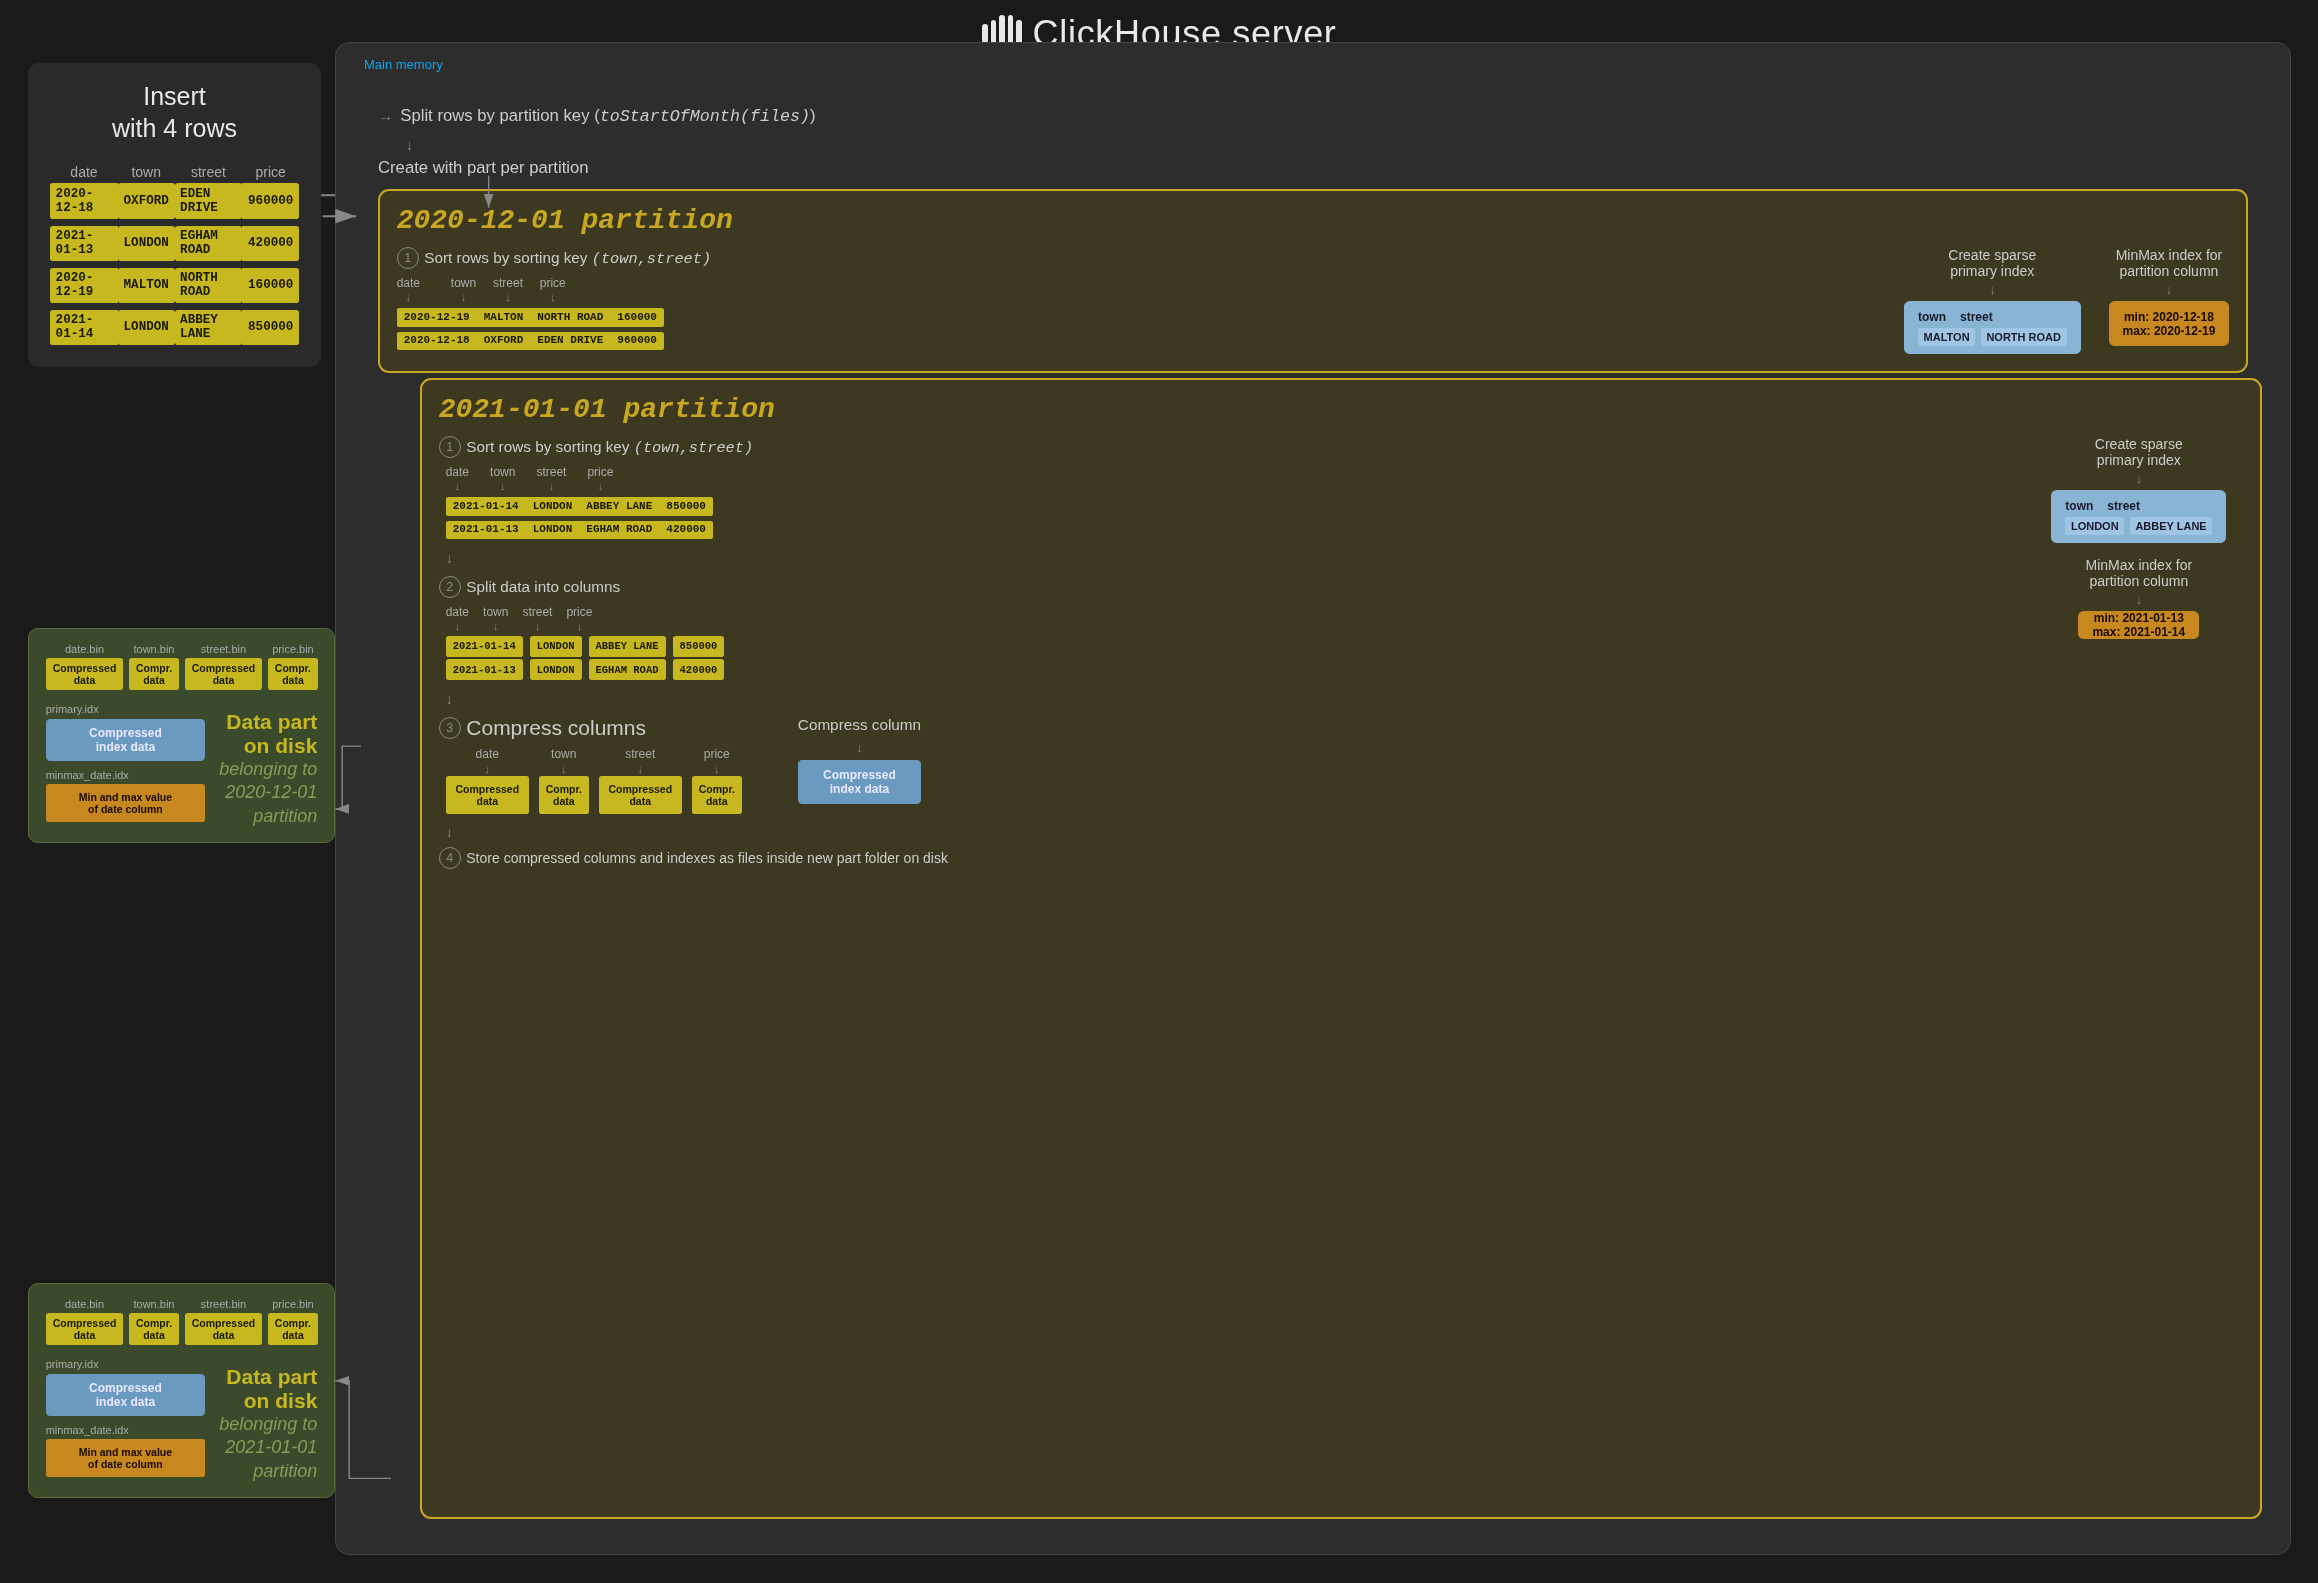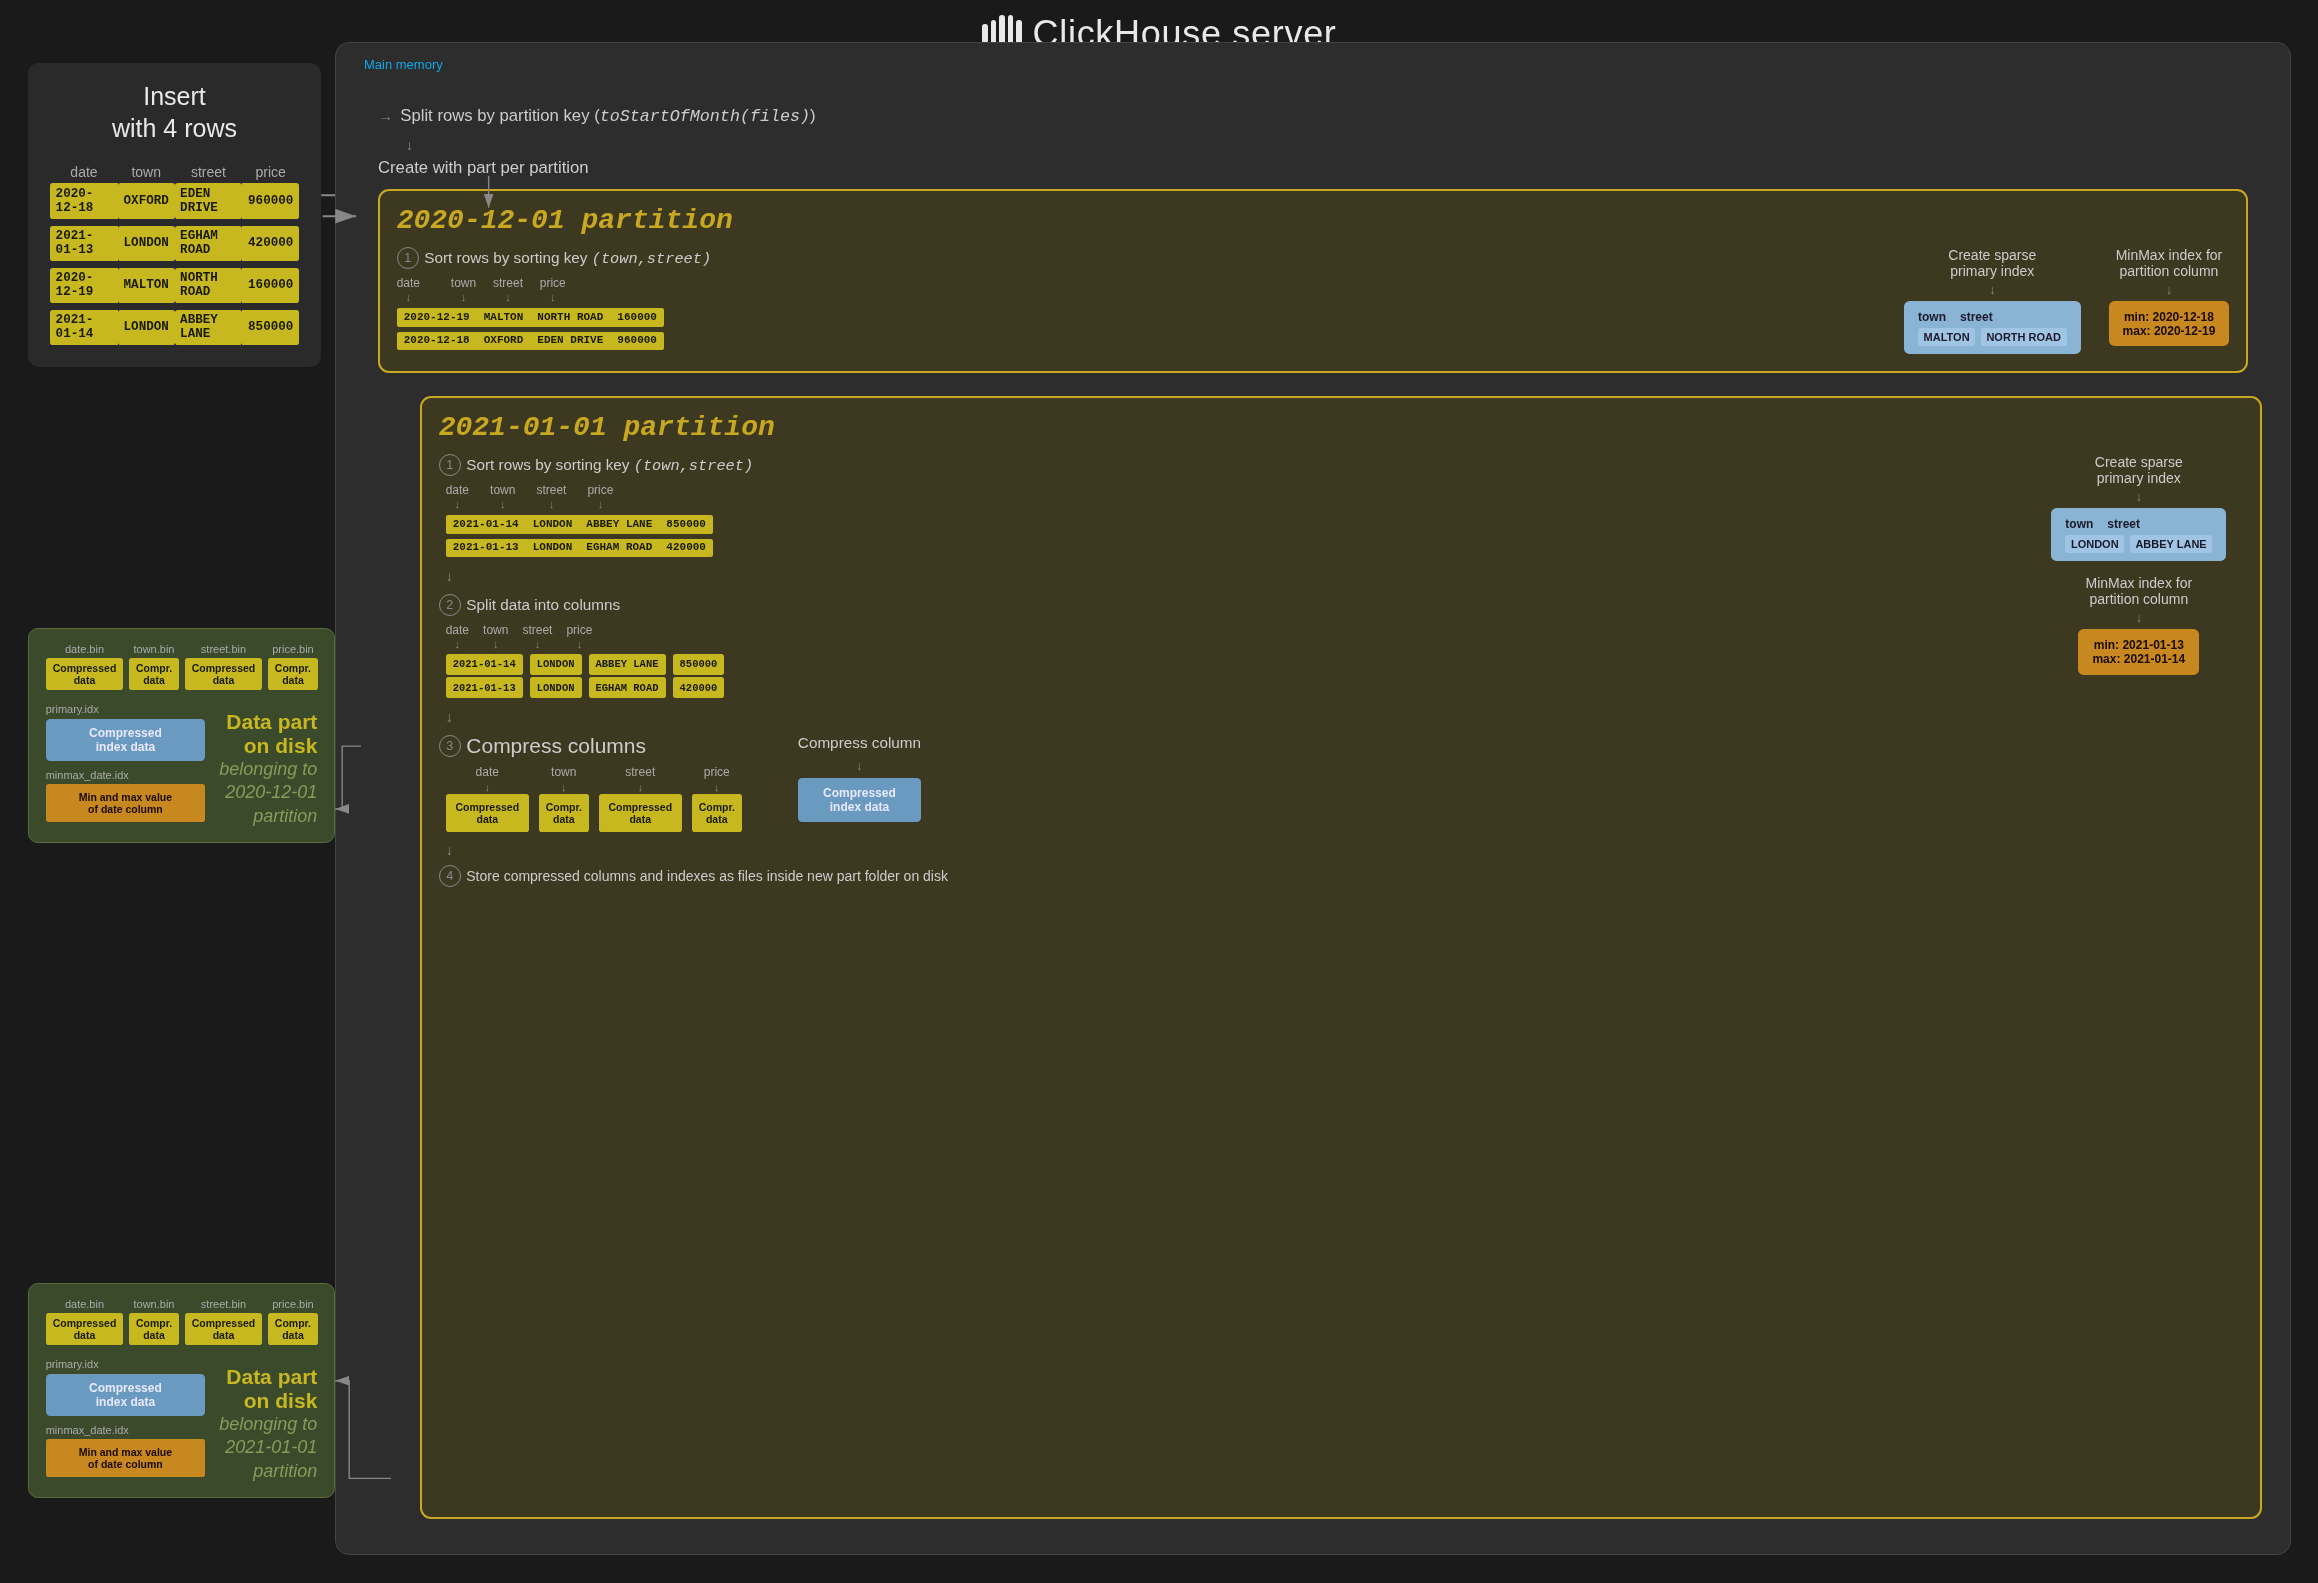--- a/index.html
+++ b/index.html
@@ -403,21 +403,21 @@
         <span style="color:#ccc; font-size:14px; text-align:center;">MinMax index for<br>partition column</span>
         <span style="color:#888; font-size:12.6px;">↓</span>
         <div style="background:#c88820; border-radius:5.6px; padding:8.4px 14px; text-align:center; color:#1a0a00; font-size:12px; font-weight:700;">
           <div>min: <span>2020-12-18</span></div>
           <div>max: <span>2020-12-19</span></div>
         </div>
       </div>
     </div>
   </div>
 
-  <div style="position:absolute; top:335px; left:84px; right:28px; bottom:35px; background:#3d3820; border:2.1px solid #c8a820; border-radius:11px; padding:14px 16.7px 21px;margin-top:18px;">
+  <div style="position:absolute; top:335px; left:84px; right:28px; bottom:35px; background:#3d3820; border:2.1px solid #c8a820; border-radius:11px; padding:14px 16.7px 21px;">
     <div style="font-size:28px; color:#c8a820; font-style:italic; font-weight:700; font-family:'Courier New',monospace; margin-bottom:11px;">2021-01-01 partition</div>
 
     <div style="display:flex; gap:28px; align-items:flex-start;">
 
       <div style="flex:2;">
 
         <div style="display:flex; align-items:center; margin-bottom:7px;">
           <span class="step-circle">1</span>
           <span style="color:#ccc; font-size:15.3px;">Sort rows by sorting key <em style="font-family:'Courier New',monospace;">(town,street)</em></span>
         </div>
@@ -571,21 +571,21 @@
             <div style="display:flex; gap:5.6px;">
               <span style="color:#1a1a2a; font-size:11px; font-weight:700; background:#a0c4e4; border-radius:2.8px; padding:2.8px 5.6px;">LONDON</span>
               <span style="color:#1a1a2a; font-size:11px; font-weight:700; background:#a0c4e4; border-radius:2.8px; padding:2.8px 5.6px;">ABBEY LANE</span>
             </div>
           </div>
         </div>
 
         <div style="display:flex; flex-direction:column; align-items:center; gap:4.2px;">
           <span style="color:#ccc; font-size:14px; text-align:center;">MinMax index for<br>partition column</span>
           <span style="color:#888; font-size:12.6px;">↓</span>
-          <div style="background:#c88820; border-radius:5.6px; padding:9px 14px; text-align:center; color:#1a0a00; font-size:12px; font-weight:700;">
+          <div style="background:#c88820; border-radius:5.6px; padding:0 14px; text-align:center; color:#1a0a00; font-size:12px; font-weight:700;">
             <div>min: 2021-01-13</div>
             <div>max: 2021-01-14</div>
           </div>
         </div>
       </div>
     </div>
   </div>
 </div>
 
 <div class="disk-panel disk-panel-2020" style="position:absolute; top:628px; left:28px; width:307px; background:#3a4a2a; border:1.4px solid #5a6a3a; border-radius:9.8px; padding:14px 16.7px;">

